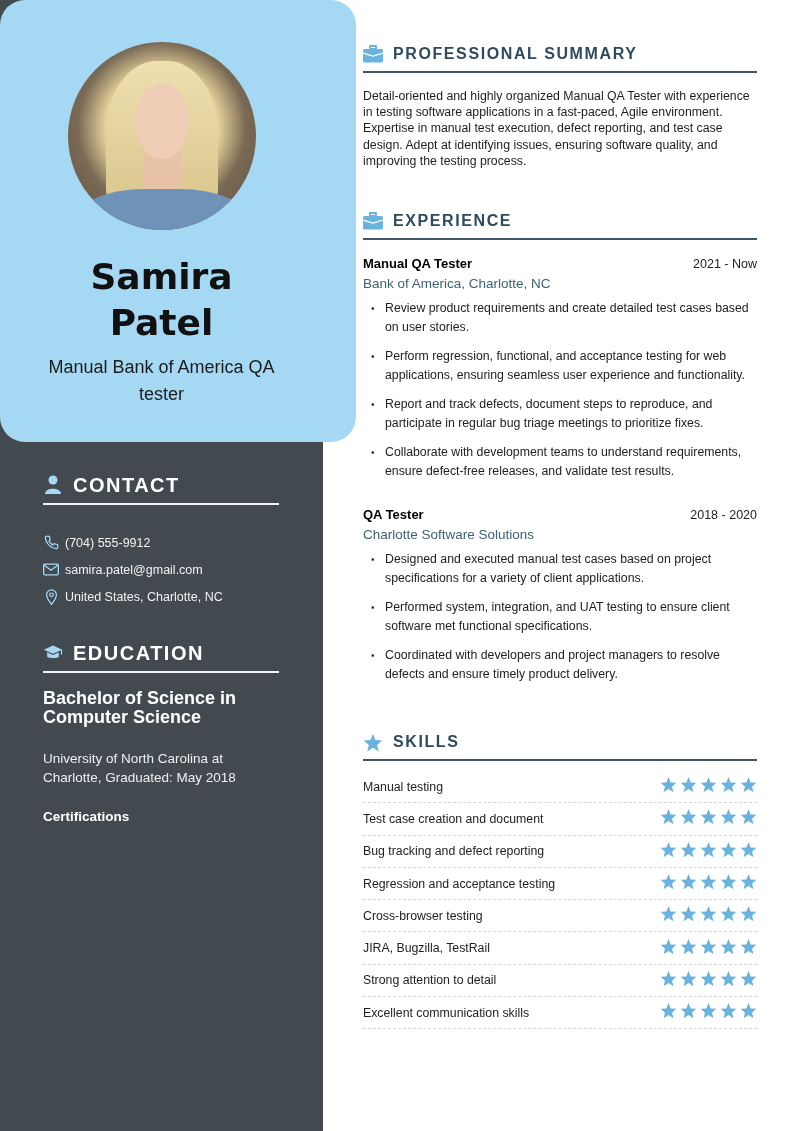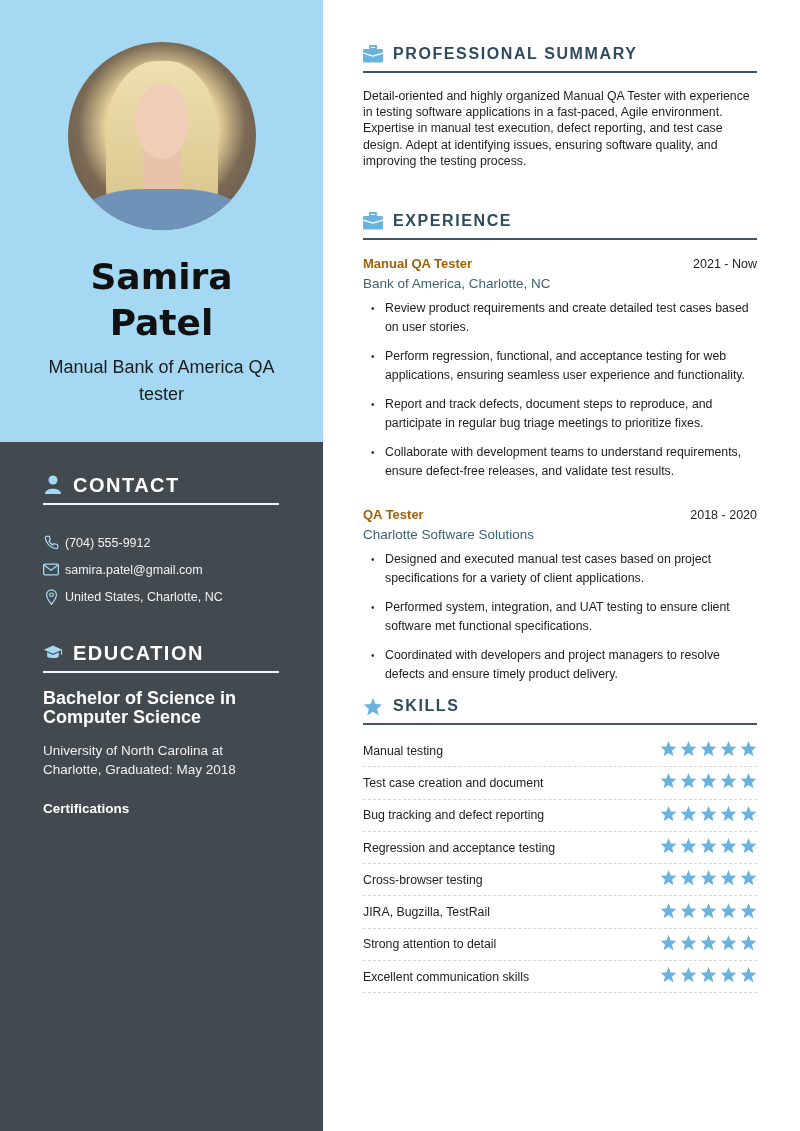--- a/index.html
+++ b/index.html
@@ -1,20 +1,20 @@
 <!DOCTYPE html>
 <html><head>
 <meta charset="utf-8">
 <style>
   * { box-sizing: border-box; margin: 0; padding: 0; }
   html, body { width: 800px; height: 1131px; background: #ffffff; }
   body { font-family: "Liberation Sans", "DejaVu Sans", sans-serif; color: #1f1f1f; position: relative; overflow: hidden; }
 
   .sidebar { position: absolute; left: 0; top: 0; width: 323px; height: 1131px; background: #434a4f; }
-  .sidebar-top { position: absolute; left: 0; top: 0; width: 323px; height: 442px; background: #a5d8f3; }
+  .sidebar-top { position: absolute; left: 0; top: 0; width: 356px; height: 442px; background: #a5d8f3; border-radius: 25px; }
 
   .avatar { position: absolute; left: 68px; top: 42px; width: 188px; height: 188px; border-radius: 50%; overflow: hidden;
     background: radial-gradient(circle at 50% 45%, #f0d2bd 0 17%, #e8d39a 18% 40%, #7a6a55 60%, #5a4a3a 100%); }
   .avatar .hair { position: absolute; left: 20%; top: 10%; width: 60%; height: 85%; border-radius: 45% 45% 20% 20%; background: linear-gradient(#efe0b0, #d8c38a); }
   .avatar .face { position: absolute; left: 36%; top: 22%; width: 28%; height: 40%; border-radius: 48%; background: #efcdb6; }
   .avatar .shirt { position: absolute; left: 5%; top: 78%; width: 90%; height: 40%; border-radius: 40% 40% 0 0; background: #6f93b8; }
   .avatar .neck { position: absolute; left: 40%; top: 58%; width: 20%; height: 28%; background: #e8c3a8; border-radius: 0 0 40% 40%; }
 
   .name { position: absolute; left: 0; width: 323px; text-align: center; font-family: "DejaVu Sans", sans-serif; font-weight: bold; font-size: 36px; color: #111; line-height: 46px; }
   .name.first { top: 254px; }
@@ -25,38 +25,38 @@
   .side-head { display: flex; align-items: center; height: 24px; }
   .side-head .icon { width: 20px; height: 20px; margin-right: 10px; display: flex; align-items: center; justify-content: center; }
   .side-head .title { color: #ffffff; font-weight: bold; font-size: 20px; letter-spacing: 1.5px; }
   .side-rule { height: 2px; background: #eef3f6; margin-top: 6px; }
 
   .contact-list { margin-top: 24px; }
   .contact-row { display: flex; align-items: center; height: 27px; color: #f1f1f1; font-size: 12.5px; }
   .contact-row .ci { width: 16px; height: 16px; margin-right: 6px; display: flex; align-items: center; justify-content: center; }
 
   .degree { margin-top: 16px; color: #ffffff; font-weight: bold; font-size: 18px; line-height: 19px; }
-  .school { margin-top: 14px; color: #eeeeee; font-size: 13.5px; line-height: 19px; }
+  .school { margin-top: 22px; color: #eeeeee; font-size: 13.5px; line-height: 19px; }
   .cert-head { margin-top: 22px; color: #ffffff; font-weight: bold; font-size: 13.5px; }
   .cert-list { margin-top: 6px; list-style: none; }
   .cert-list li { position: relative; padding-left: 21px; color: #eeeeee; font-size: 12.5px; line-height: 19px; margin-bottom: 11px; }
   .cert-list li::before { content: "•"; position: absolute; left: 9px; top: 0; color: #eeeeee; font-size: 10px; }
   .cert-list b { color: #ffffff; }
 
   .main { position: absolute; left: 363px; width: 394px; }
   .sec-head { display: flex; align-items: center; height: 24px; }
   .sec-head .icon { width: 20px; height: 20px; margin-right: 10px; display: flex; align-items: center; justify-content: center; }
   .sec-head .title { color: #2f4a5c; font-weight: bold; font-size: 16px; letter-spacing: 1.6px; }
   .sec-rule { height: 2px; background: #3d5566; margin-top: 5px; }
 
   .summary { margin-top: 15px; font-size: 12.3px; line-height: 16.2px; color: #1e1e1e; }
 
   .job { margin-top: 16px; }
   .job-top { display: flex; justify-content: space-between; align-items: baseline; }
-  .job-title { font-weight: bold; font-size: 13px; color: #a16207; }
+  .job-title { font-weight: bold; font-size: 13px; color: #000000; }
   .job-date { font-size: 12.5px; color: #222; }
   .job-company { margin-top: 5px; color: #3b6272; font-size: 13.5px; }
   .bullets { list-style: none; margin-top: 8px; }
   .bullets li { position: relative; padding-left: 22px; font-size: 12.3px; line-height: 19px; color: #222; margin-bottom: 10px; }
   .bullets li::before { content: "•"; position: absolute; left: 8px; top: 0; font-size: 10px; color: #333; }
 
   .skills { margin-top: 10px; text-align: right; }
   .skill-row { display: flex; justify-content: space-between; align-items: center; height: 32.3px; border-bottom: 1px dashed #d6d6d6; }
   .skill-name { font-size: 12.3px; color: #222; }
   .stars { display: flex; gap: 3px; }
@@ -186,21 +186,21 @@
     </div>
     <div class="job-company">Charlotte Software Solutions</div>
     <ul class="bullets">
       <li>Designed and executed manual test cases based on project specifications for a variety of client applications.</li>
       <li>Performed system, integration, and UAT testing to ensure client software met functional specifications.</li>
       <li>Coordinated with developers and project managers to resolve defects and ensure timely product delivery.</li>
     </ul>
   </div>
 </div>
 
-<div class="main" style="top:694px;">
+<div class="main" style="top:730px;">
   <div class="sec-head">
     <span class="icon">
       <svg width="20" height="19" viewBox="0 0 24 23">
           <path d="M12 1 L15 8.5 L23 9 L17 14.5 L19 22.5 L12 18 L5 22.5 L7 14.5 L1 9 L9 8.5 Z" fill="#69b3de"></path>
         </svg>
     </span>
     <span class="title">SKILLS</span>
   </div>
   <div class="sec-rule"></div>
   <div class="skills" id="skills-list">

